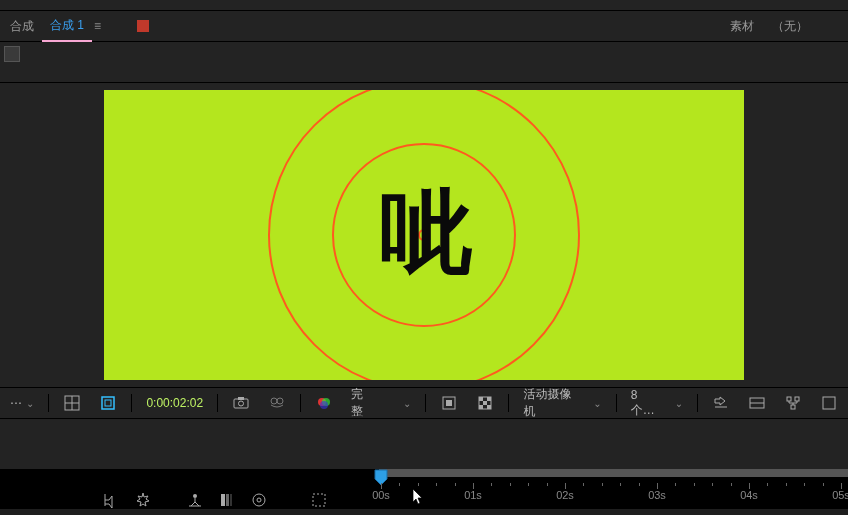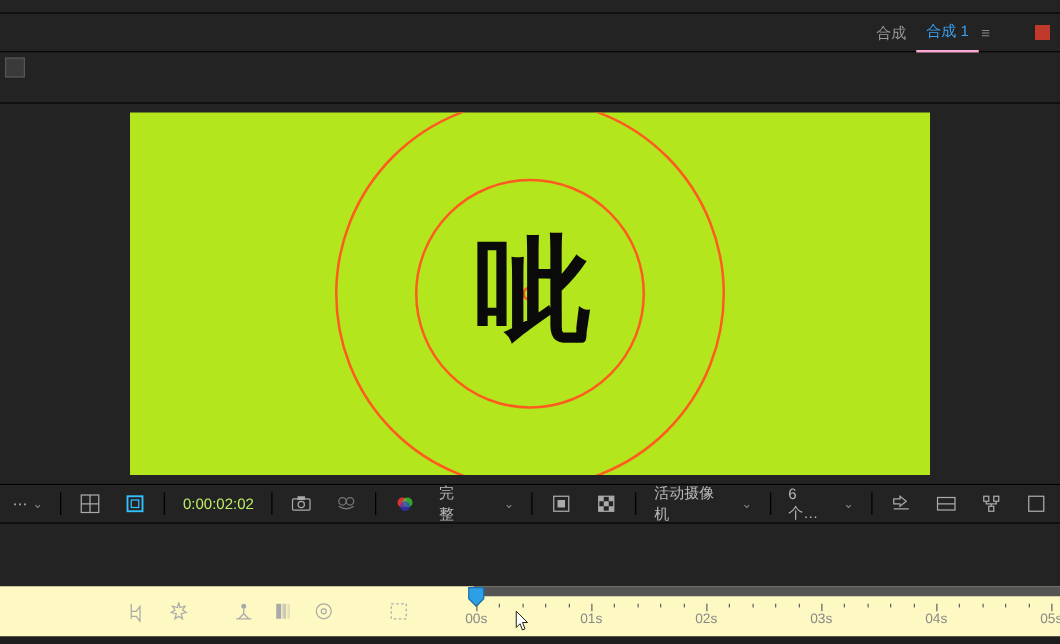--- a/index.html
+++ b/index.html
@@ -20,21 +20,21 @@
   .anchor{position:absolute;width:8px;height:8px;border:2px solid #ff5a1f;border-radius:50%;left:50%;top:50%;transform:translate(-50%,-50%);}
   .big-char{position:absolute;left:50%;top:50%;transform:translate(-50%,-52%);font-size:92px;font-weight:900;color:#0a0a0a;letter-spacing:-4px;font-family:"SimHei","Microsoft YaHei",sans-serif;}
   .viewer-bar{height:30px;background:#232323;border-top:1px solid #000;border-bottom:1px solid #000;display:flex;align-items:center;gap:6px;padding:0 4px;color:#b8b8b8;}
   .vb-sep{width:1px;height:18px;background:#000;margin:0 2px;}
   .vb-btn{height:22px;min-width:22px;display:flex;align-items:center;justify-content:center;padding:0 4px;}
   .vb-btn.active{color:#35c0ff;}
   .vb-drop{display:flex;align-items:center;gap:4px;padding:0 6px;}
   .timecode{color:#bef264;font-variant-numeric:tabular-nums;padding:0 6px;}
   .icon{width:16px;height:16px;display:inline-block;}
   .spacer{height:50px;background:#232323;}
-  .timeline{height:40px;background:#fef9c3;display:flex;align-items:center;gap:14px;padding-left:102px;position:relative;}
+  .timeline{height:40px;background:#000000;display:flex;align-items:flex-end;gap:14px;padding-left:102px;position:relative;}
   .tl-icon{width:18px;height:18px;color:#b8b8b8;display:flex;align-items:center;justify-content:center;}
   .ruler-wrap{position:absolute;left:375px;right:0;top:0;height:40px;}
   .workarea{position:absolute;left:4px;right:0;top:0;height:8px;background:#555;}
   .ruler{position:absolute;left:0;right:0;top:14px;height:26px;}
   .tick{position:absolute;top:0;width:1px;height:6px;background:#666;}
   .tick-label{position:absolute;top:6px;color:#888;font-size:11px;transform:translateX(-50%);}
   .playhead{position:absolute;top:0;width:14px;height:18px;transform:translateX(-50%);}
   .playhead svg{display:block;}
   .cursor{position:absolute;width:12px;height:18px;pointer-events:none;}
   svg{display:block;}
@@ -44,20 +44,24 @@
 <body>
 <div id="app">
 
 <div class="top-strip"></div>
 
 <div class="panel-tabs">
   <span class="tab">合成</span>
   <span class="tab active">合成 1</span>
   <span class="menu-icon">≡</span>
   <span class="color-chip"></span>
+  <div class="right-group">
+    <span>素材</span>
+    <span>（无）</span>
+  </div>
 </div>
 
 <div class="sub-strip">
   <div class="mini-square"></div>
 </div>
 
 <div class="viewer">
   <div class="canvas">
     <div class="ring" style="width:308px;height:308px;"></div>
     <div class="ring" style="width:180px;height:180px;"></div>
@@ -131,21 +135,21 @@
           <rect x="10" y="10" width="4" height="4" fill="#aaa"></rect>
         </svg>
   </div>
   <div class="vb-sep"></div>
   <div class="vb-drop">
         <span>活动摄像机</span> 
         <span class="chev" style="margin-left:6px">⌄</span>
       </div>
   <div class="vb-sep"></div>
   <div class="vb-drop">
-        <span>6 个…</span> 
+        <span>8 个…</span> 
         <span class="chev" style="margin-left:6px">⌄</span>
       </div>
   <div class="vb-sep"></div>
   <div class="vb-btn">
     <svg class="icon" viewBox="0 0 16 16">
           <path d="M2 4 h5 v-2 l5 4 -5 4 v-2 h-5 z M2 12 h12" stroke="#aaa" fill="none"></path>
         </svg>
   </div>
   <div class="vb-btn">
     <svg class="icon" viewBox="0 0 16 16">

